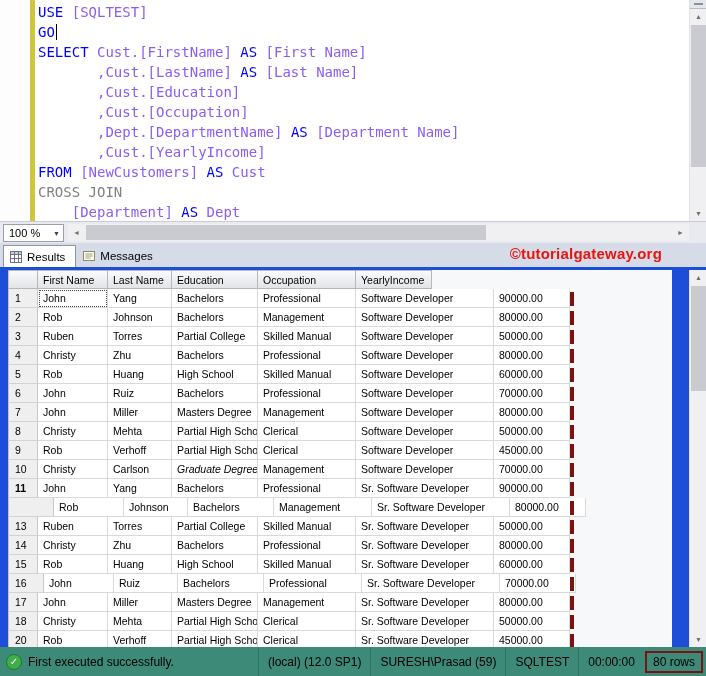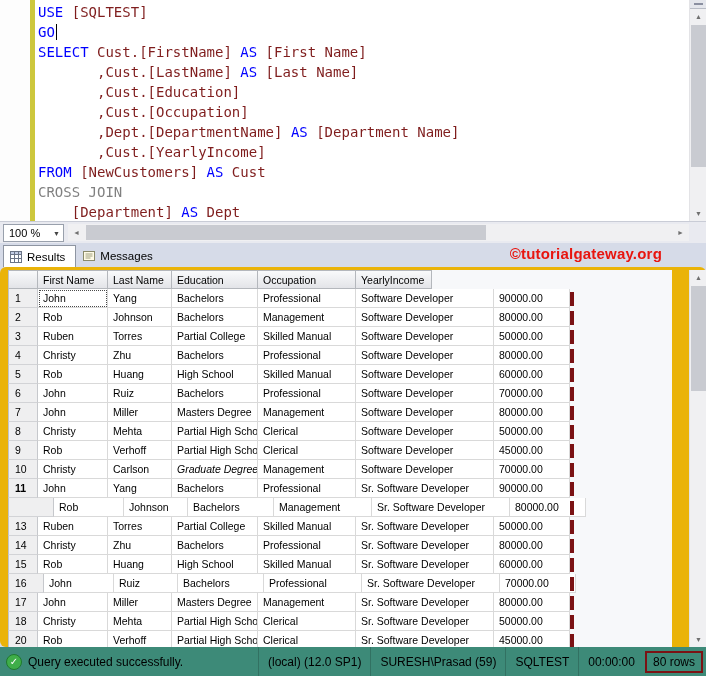--- a/index.html
+++ b/index.html
@@ -10,21 +10,21 @@
   
   .editor { position:absolute; top:0; left:0; width:706px; height:221px; background:#fff; }
   .gutter { position:absolute; top:0; left:0; width:30px; height:100%; background:#fdfdfd; }
   .track-changes { position:absolute; top:0; left:30px; width:5px; height:100%;
                    background:var(--track-changes-yellow,#cdc73c); }
   .code { position:absolute; top:2px; left:38px; font-family:"DejaVu Sans Mono", monospace;
           font-size:14px; line-height:20px; white-space:pre; }
   .code-line { height:20px; }
   .c-kw { color:var(--keyword-blue,#0000ff); }
   .c-op { color:var(--operator-gray,#808080); }
-  .c-def { color:#7f1d1d; }
+  .c-def { color:#8b5cf6; }
   .caret { display:inline-block; width:1px; height:16px; background:#000;
            vertical-align:-3px; margin-left:1px; }
 
   
   .vscroll { position:absolute; top:0; right:0; width:17px; background:#f0f0f2;
              border-left:1px solid #e3e3e6; }
   .editor .vscroll { height:221px; }
   .sb-btn { width:17px; height:15px; display:flex; align-items:center; justify-content:center;
             font-size:7px; color:#707070; }
   .sb-down { position:absolute; bottom:0; left:0; }
@@ -50,21 +50,21 @@
   
   .results-pane { position:absolute; top:243px; left:0; width:706px; height:404px; background:#d6dbe8; }
   .tab-strip { position:absolute; top:0; left:0; height:24px; display:flex;
                align-items:flex-end; padding-left:3px; }
   .tab { display:flex; align-items:center; gap:5px; height:22px; padding:0 10px 0 6px;
          font-size:11.5px; color:#000; border:1px solid transparent; }
   .tab.active { background:#fff; border:1px solid #8e95a2; border-bottom:none; }
   .tab-icon svg { display:block; }
   .watermark { position:absolute; top:2px; right:44px; font-size:15px; font-weight:bold;
                color:var(--watermark-red,#e8150f); letter-spacing:0.2px; }
-  .pane-body { position:absolute; top:24px; left:0; right:0; bottom:0; background:#eab308;border-radius:6px; }
+  .pane-body { position:absolute; top:24px; left:0; right:0; bottom:0; background:#1d4ed8; }
 
   .grid { position:absolute; top:3px; left:8px; width:664px; height:377px;
           background:#f7f8fa; overflow:hidden; }
   .g-row { display:flex; height:19px; }
   .g-cell { flex:0 0 auto; font-size:10.5px; line-height:18px; padding-left:5px;
             overflow:hidden; white-space:nowrap; background:#fff; color:#000;
             border-right:1px solid #d9d9d9; border-bottom:1px solid #d9d9d9; }
   .g-row .g-cell:first-child { border-left:1px solid #bfc2c7; }
   .g-row.head .g-cell { background:linear-gradient(#f9fafb,#e3e4e8);
             border-right:1px solid #b4b7bc; border-bottom:1px solid #b4b7bc;
@@ -337,21 +337,21 @@
       <div class="vscroll grid-scroll">
         <div class="sb-btn">▲</div>
         <div class="sb-thumb grid-thumb"></div>
         <div class="sb-btn sb-down">▼</div>
       </div>
     </div>
   </div>
 
   <div class="status-bar">
     <span class="status-ok-icon">✓</span>
-    <span class="status-msg">Query executed successfully.</span>
+    <span class="status-msg">First executed successfully.</span>
     <div class="status-right">
         <div class="status-item">(local) (12.0 SP1)</div>
         <div class="status-item">SURESH\Prasad (59)</div>
         <div class="status-item">SQLTEST</div>
         <div class="status-item">00:00:00</div>
       </div>
     <div class="row-count">80 rows</div>
   </div>
 
 </div>

